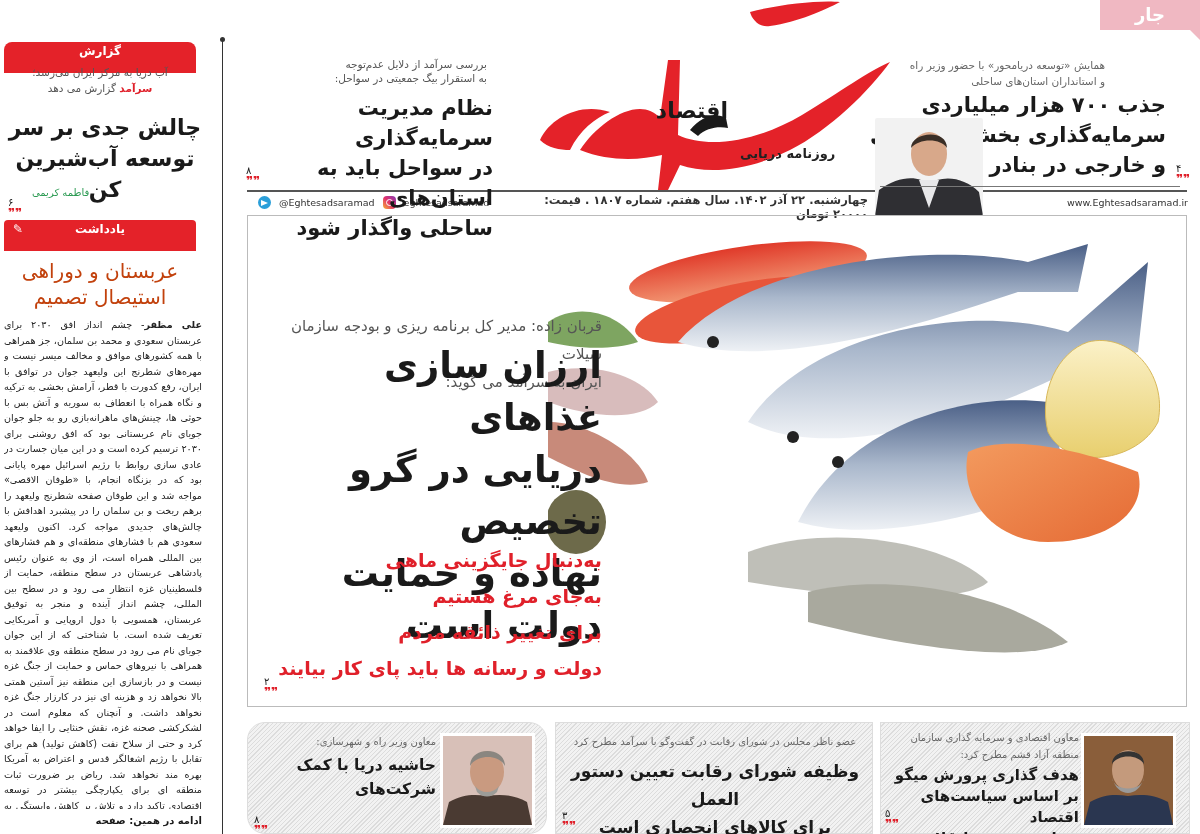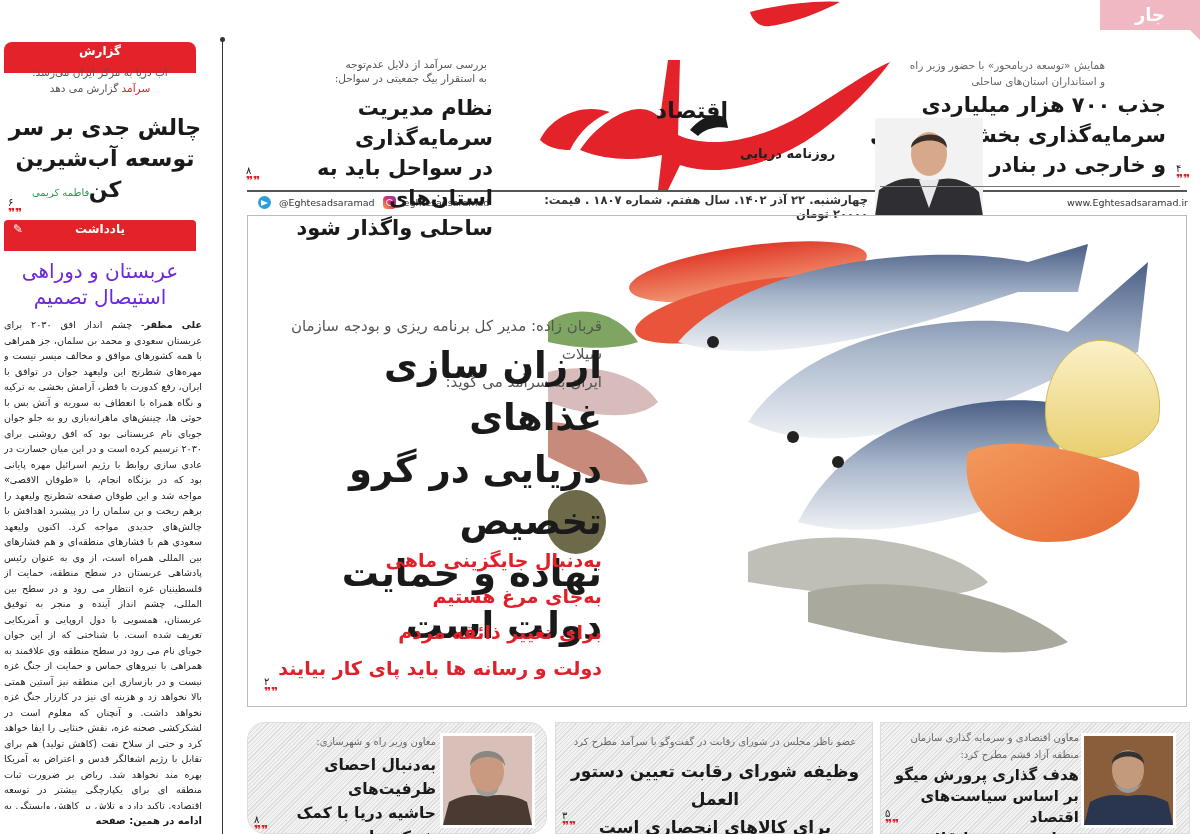--- a/index.html
+++ b/index.html
@@ -12,21 +12,21 @@
   .left-col { left: 0; top: 0; width: 222px; height: 834px; }
   .vdivider { left: 222px; top: 40px; width: 1px; height: 794px; background: #333; }
   .vdivider::before { content: ""; position: absolute; top: -3px; left: -2px; width: 5px; height: 5px; border-radius: 50%; background: #333; }
   .section-bar { position: absolute; left: 4px; width: 192px; height: 31px; background: #e42229; border-radius: 8px 8px 0 0; color: #fff; font-weight: bold; font-size: 12px; text-align: center; line-height: 18px; }
   .pencil { position: absolute; left: 6px; top: 2px; width: 16px; height: 14px; color: #fff; font-size: 12px; line-height: 14px; }
   .kicker-sm { font-size: 10.5px; color: #555; text-align: center; line-height: 16px; }
   .left-headline { font-size: 22px; font-weight: bold; text-align: center; line-height: 31px; letter-spacing: -0.5px; }
   .author { font-size: 10px; color: #2b9a52; }
   .quote-mark { color: #e0202a; font-weight: bold; font-size: 12px; line-height: 10px; }
   .page-num { font-size: 10px; color: #222; line-height: 10px; }
-  .edit-title { font-size: 20px; color: #6d28d9; text-align: center; line-height: 26px; }
+  .edit-title { font-size: 20px; color: #c2410c; text-align: center; line-height: 26px; }
   .body-text { font-size: 9.6px; line-height: 15.5px; text-align: justify; color: #222; }
   .body-text b { font-weight: bold; }
 
   
   .jar-tag { right: 0; top: 0; width: 100px; height: 30px; background: #f0b8c2; color: #fff; font-weight: bold; font-size: 18px; text-align: center; line-height: 30px; letter-spacing: 4px; }
   .jar-tag::after { content: ""; position: absolute; right: 0; bottom: -10px; border-left: 10px solid transparent; border-top: 10px solid #f0b8c2; }
   .logo { left: 540px; top: 0px; width: 350px; height: 190px; }
   .logo-sub { left: 740px; top: 146px; font-size: 13px; font-weight: bold; color: #222; }
   .date-line { left: 540px; top: 193px; width: 328px; font-size: 11.5px; font-weight: bold; color: #333; text-align: right; }
   .hline { height: 2px; background: #555; }
@@ -57,21 +57,21 @@
 </style>
 </head>
 <body>
 
 <div class="abs left-col">
   <div class="section-bar" style="top:42px;">
     <span>گزارش</span>
   </div>
   <div class="abs kicker-sm" style="left:4px;top:64px;width:192px;">
     <div>آب دریا به مرکز ایران می‌رسد؛</div>
-    <div><span class="red" style="font-weight:normal;">سرآمد</span> <span></span>گزارش می دهد</div>
+    <div><span class="red" style="font-weight:bold;">سرآمد</span> <span></span>گزارش می دهد</div>
   </div>
   <div class="abs left-headline" style="left:0;top:112px;width:210px;">
     <div>چالش جدی بر سر</div>
     <div>توسعه آب‌شیرین کن</div>
   </div>
   <div class="abs" style="left:8px;top:198px;direction:ltr;">
     <div class="page-num">۶</div>
     <div class="quote-mark">❞❞</div>
   </div>
   <div class="abs author" style="left:32px;top:187px;">فاطمه کریمی</div>
@@ -252,21 +252,20 @@
     <svg width="89" height="89" viewBox="0 0 89 89">
       <rect width="89" height="89" fill="#d8c0b8"></rect>
       <path d="M0 89 L6 66 C20 58 32 58 44 60 C56 58 70 58 84 66 L89 89 Z" fill="#4a3a32"></path>
       <ellipse cx="44" cy="36" rx="17" ry="21" fill="#c99a80"></ellipse>
       <path d="M27 30 C27 10 62 10 62 30 C56 18 34 18 27 30 Z" fill="#8a8680"></path>
       <path d="M32 50 C38 58 50 58 56 50 L54 56 C48 62 40 62 34 56 Z" fill="#9c9c98"></path>
     </svg>
   </div>
   <div class="abs bk" style="right:110px;top:10px;width:180px;">معاون وزیر راه و شهرسازی:</div>
   <div class="abs bh" style="right:110px;top:30px;width:190px;font-size:15.5px;line-height:24px;">
-    <div>به‌دنبال احصای ظرفیت‌های</div>
     <div>حاشیه دریا با کمک شرکت‌های</div>
 
   </div>
   <div class="abs" style="left:6px;top:92px;direction:ltr;">
     <div class="page-num">۸</div>
     <div class="quote-mark">❞❞</div>
   </div>
 </div>
 
 </body></html>

